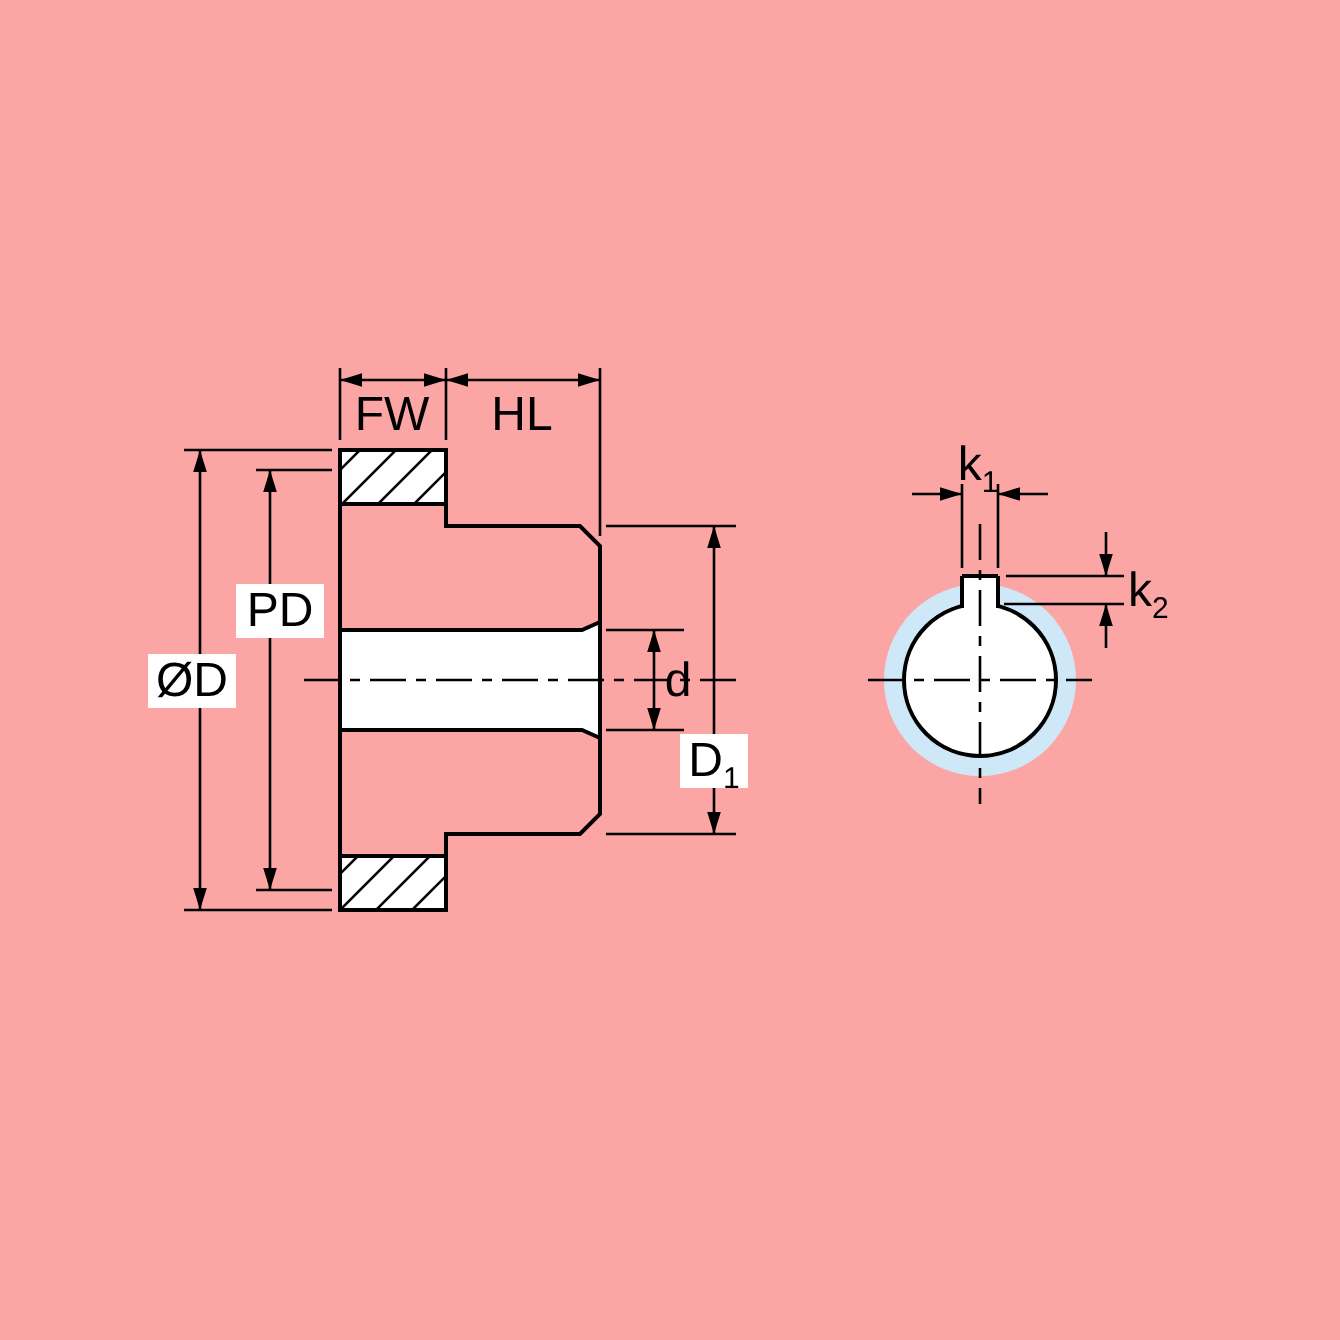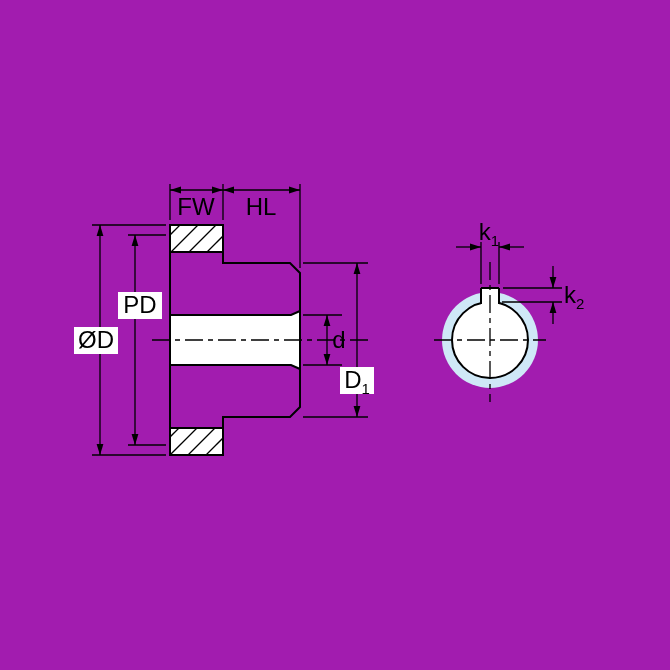--- a/index.html
+++ b/index.html
@@ -8,21 +8,21 @@
     padding: 0;
     background: #ffffff;
     width: 670px;
     height: 670px;
     overflow: hidden;
     font-family: "Liberation Sans", sans-serif;
   }
   .stage {
     width: 670px;
     height: 670px;
-    background: #a21caf;
+    background: #fca5a5;
   }
   svg { display: block; }
   .outline  { fill: none; stroke: #000000; stroke-width: 2; stroke-linejoin: miter; }
   .thin     { fill: none; stroke: #000000; stroke-width: 1.3; }
   .center   { fill: none; stroke: #000000; stroke-width: 1.3; stroke-dasharray: 18 5 5 5; }
   .hatch    { fill: none; stroke: #000000; stroke-width: 1.3; }
   .dim-text { font-family: "Liberation Sans", sans-serif; font-size: 24px; fill: #000000; }
   .dim-sub  { font-size: 15px; }
   .label-bg { fill: #ffffff; stroke: none; }
   .whitefill{ fill: #ffffff; }

